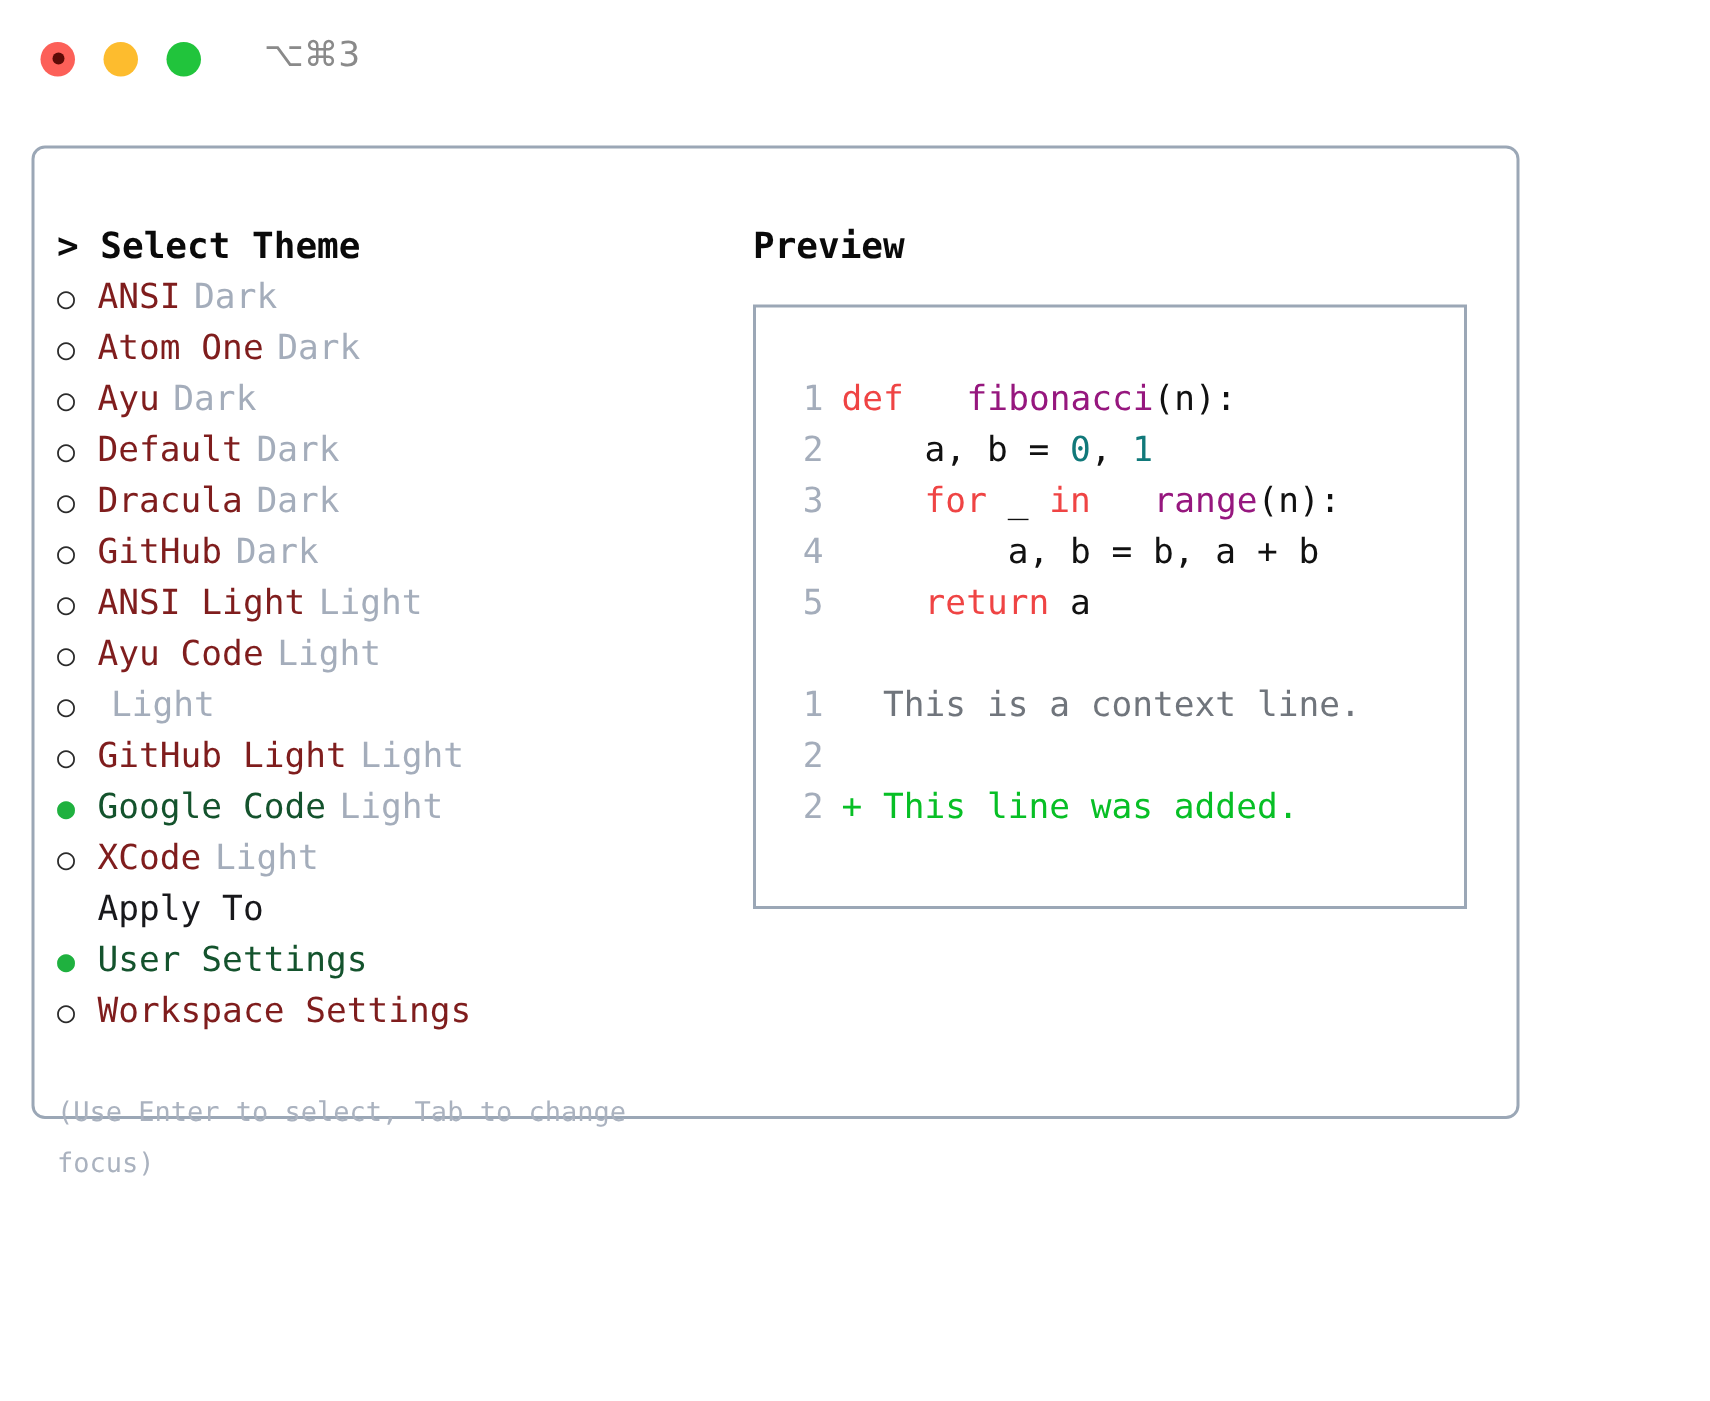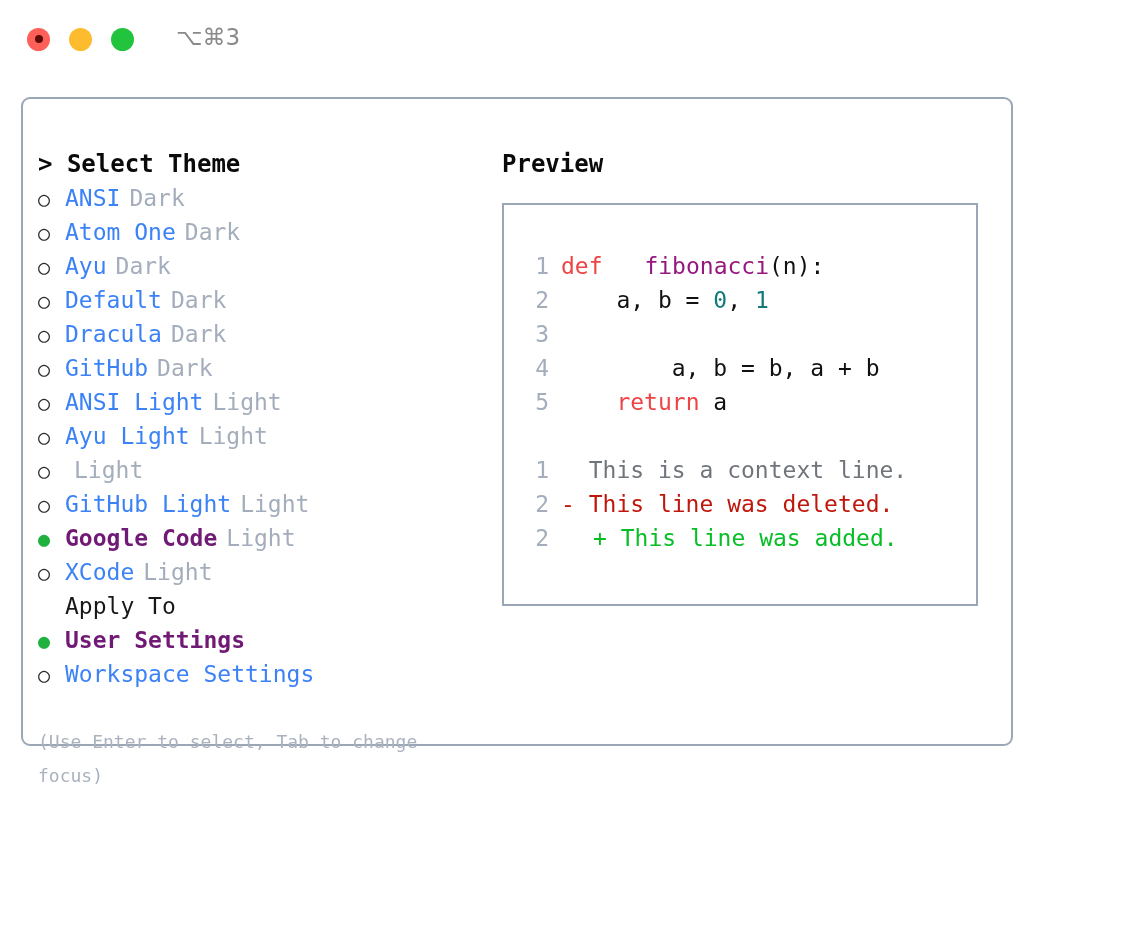--- a/index.html
+++ b/index.html
@@ -115,23 +115,23 @@
   }
   .bullet {
     width: 27px;
     flex: 0 0 27px;
     font-size: 20px;
     color: #2b2b2b;
     line-height: 34px;
   }
   .bullet.filled { color: #1fb13f; }
   .opt-label {
-    color: #3b82f6;
-  }
-  .opt-row.selected .opt-label { color: #701a75; font-weight: bold; }
+    color: #7f1d1d;
+  }
+  .opt-row.selected .opt-label { color: #14532d; }
   .opt-variant {
     color: #a4adbb;
     margin-left: 9px;
   }
 
   #apply-heading {
     font-size: 23px;
     color: #18181b;
     line-height: 34px;
     margin-left: 27px;
@@ -191,21 +191,21 @@
   .code-text { color: #111111; }
 
   .tok-kw   { color: #ef4444; }
   .tok-fn   { color: #96177e; margin-left: 28px; }
   .tok-num  { color: #11797a; }
   .tok-pl   { color: #111111; }
 
   .diff-gap { height: 34px; }
   .diff-line .code-text.ctx { color: #70757c; }
   .diff-line .code-text.del { color: #c0170c; }
-  .diff-line .code-text.add { color: #07bf25; margin-left: 32px; }
+  .diff-line .code-text.add { color: #07bf25; }
 </style>
 </head>
 <body>
 
 <div id="app-window">
 
   <div id="titlebar">
     <div id="traffic-lights">
       <div class="tl tl-close">
         <div class="rec-dot"></div>
@@ -223,21 +223,21 @@
         <div class="section-heading">&gt; Select Theme</div>
 
         <div id="theme-list">
             <div class="opt-row"><span class="bullet">○</span><span class="opt-label">ANSI</span><span class="opt-variant">Dark</span></div>
             <div class="opt-row"><span class="bullet">○</span><span class="opt-label">Atom One</span><span class="opt-variant">Dark</span></div>
             <div class="opt-row"><span class="bullet">○</span><span class="opt-label">Ayu</span><span class="opt-variant">Dark</span></div>
             <div class="opt-row"><span class="bullet">○</span><span class="opt-label">Default</span><span class="opt-variant">Dark</span></div>
             <div class="opt-row"><span class="bullet">○</span><span class="opt-label">Dracula</span><span class="opt-variant">Dark</span></div>
             <div class="opt-row"><span class="bullet">○</span><span class="opt-label">GitHub</span><span class="opt-variant">Dark</span></div>
             <div class="opt-row"><span class="bullet">○</span><span class="opt-label">ANSI Light</span><span class="opt-variant">Light</span></div>
-            <div class="opt-row"><span class="bullet">○</span><span class="opt-label">Ayu Light</span><span class="opt-variant">Light</span></div>
+            <div class="opt-row"><span class="bullet">○</span><span class="opt-label">Ayu Code</span><span class="opt-variant">Light</span></div>
             <div class="opt-row"><span class="bullet">○</span><span class="opt-variant">Light</span></div>
             <div class="opt-row"><span class="bullet">○</span><span class="opt-label">GitHub Light</span><span class="opt-variant">Light</span></div>
             <div class="opt-row selected"><span class="bullet filled">●</span><span class="opt-label">Google Code</span><span class="opt-variant">Light</span></div>
             <div class="opt-row"><span class="bullet">○</span><span class="opt-label">XCode</span><span class="opt-variant">Light</span></div>
           </div>
 
         <div id="apply-heading">Apply To</div>
 
         <div id="apply-list">
             <div class="opt-row selected"><span class="bullet filled">●</span><span class="opt-label">User Settings</span></div>
@@ -246,28 +246,28 @@
 
         <div id="hint-text">(Use Enter to select, Tab to change focus)</div>
       </div>
 
       <div id="preview-column">
         <div id="preview-heading">Preview</div>
         <div id="preview-box">
           <div id="code-block">
               <div class="code-line"><span class="lineno">1</span><span class="code-text"><span class="tok-kw">def </span><span class="tok-fn">fibonacci</span><span class="tok-pl">(n):</span></span></div>
               <div class="code-line"><span class="lineno">2</span><span class="code-text"><span class="tok-pl">    a, b = </span><span class="tok-num">0</span><span class="tok-pl">, </span><span class="tok-num">1</span></span></div>
-              <div class="code-line"><span class="lineno">3</span></div>
+              <div class="code-line"><span class="lineno">3</span><span class="code-text"><span class="tok-pl">    </span><span class="tok-kw">for</span><span class="tok-pl"> _ </span><span class="tok-kw">in</span><span class="tok-pl"> </span><span class="tok-fn">range</span><span class="tok-pl">(n):</span></span></div>
               <div class="code-line"><span class="lineno">4</span><span class="code-text"><span class="tok-pl">        a, b = b, a + b</span></span></div>
               <div class="code-line"><span class="lineno">5</span><span class="code-text"><span class="tok-pl">    </span><span class="tok-kw">return</span><span class="tok-pl"> a</span></span></div>
             </div>
           <div class="diff-gap"></div>
           <div id="diff-block">
               <div class="code-line diff-line"><span class="lineno">1</span><span class="code-text ctx">  This is a context line.</span></div>
-              <div class="code-line diff-line"><span class="lineno">2</span><span class="code-text del">- This line was deleted.</span></div>
+              <div class="code-line diff-line"><span class="lineno">2</span></div>
               <div class="code-line diff-line"><span class="lineno">2</span><span class="code-text add">+ This line was added.</span></div>
             </div>
         </div>
       </div>
 
     </div>
   </div>
 </div>
 
 </body></html>

